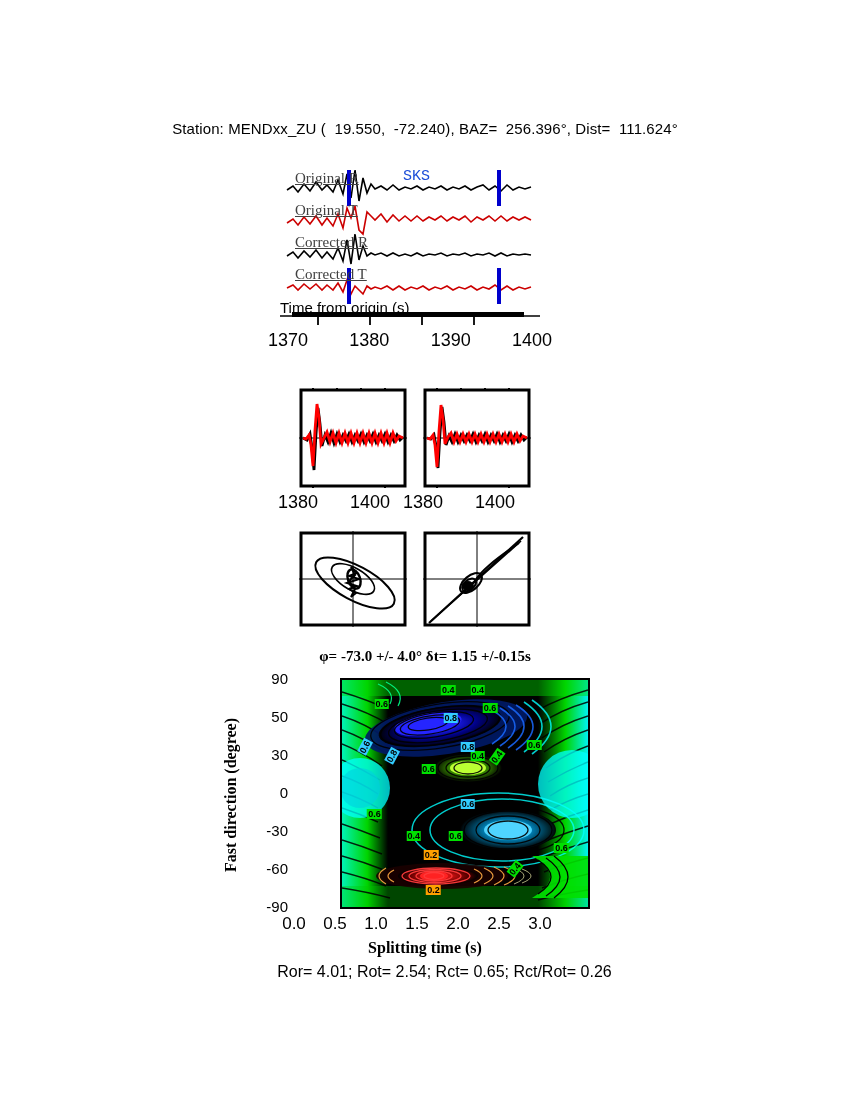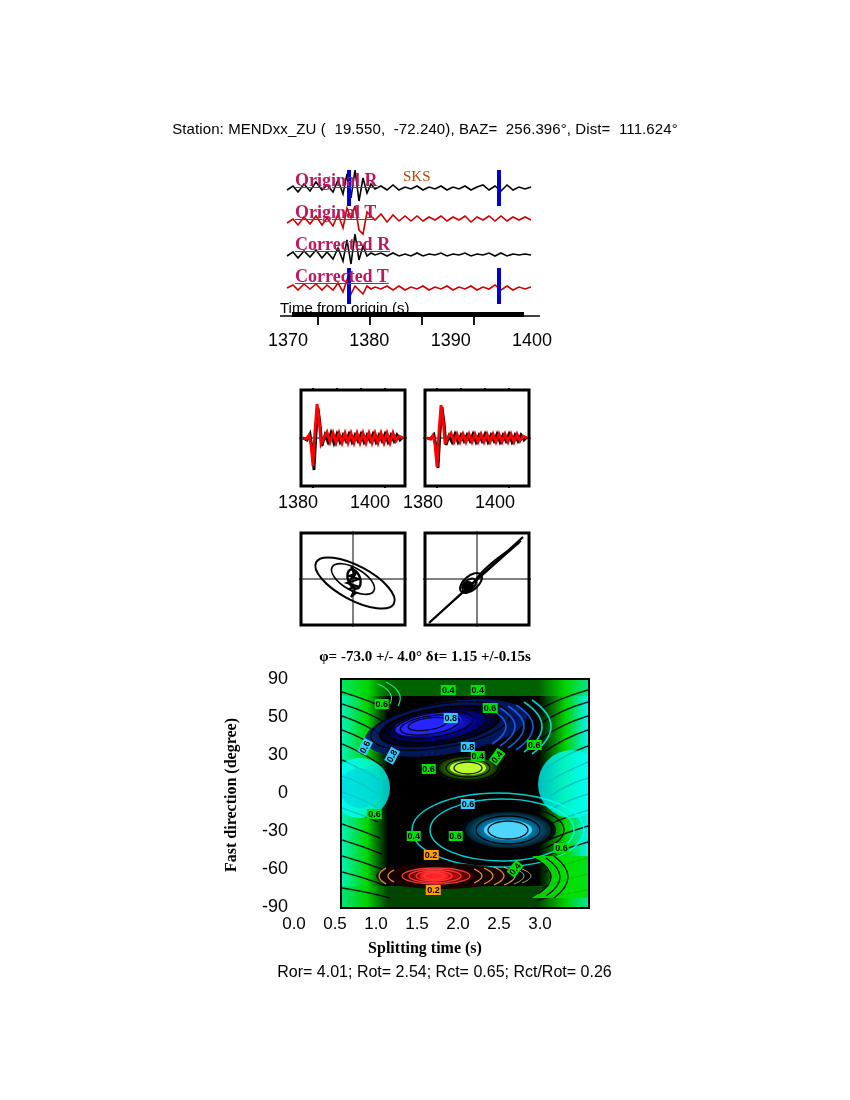--- a/index.html
+++ b/index.html
@@ -40,39 +40,39 @@
     left: 285px;
     top: 168px;
     width: 248px;
     height: 140px;
   }
   .wf-svg { display: block; width: 248px; height: 140px; }
 
   .wf-label {
     position: absolute;
     font-family: "Liberation Serif", serif;
-    font-weight: bold;
-    font-size: 18px;
+    font-weight: normal;
+    font-size: 15px;
     white-space: nowrap;
-    color: #be185d;
+    color: #404040;
     text-decoration: underline;
     text-decoration-thickness: 1px;
   }
   .wf-label.l1 { left: 10px;  top: 2px; }
   .wf-label.l2 { left: 10px;  top: 34px; }
   .wf-label.l3 { left: 10px;  top: 66px; }
   .wf-label.l4 { left: 10px;  top: 98px; }
 
   .sks-label {
     position: absolute;
     left: 118px;
     top: 0px;
-    font-family: Liberation Serif, serif;
+    font-family: Liberation Mono, monospace;
     font-size: 15px;
-    color: #c2410c;
+    color: #1d4ed8;
     white-space: nowrap;
   }
 
   
   .time-axis {
     position: absolute;
     left: 280px;
     top: 308px;
     width: 260px;
     height: 46px;
@@ -192,21 +192,21 @@
     white-space: nowrap;
   }
   .ylabel-inner { display: block; transform: translate(-210px, 0); }
 
   .ytick {
     position: absolute;
     right: 0;
     width: 46px;
     text-align: right;
     font-family: "Liberation Sans", sans-serif;
-    font-size: 18px;
+    font-size: 15px;
     line-height: 17px;
   }
   .yticks-host {
     position: absolute;
     left: 238px;
     top: 678px;
     width: 50px;
     height: 231px;
   }
 

